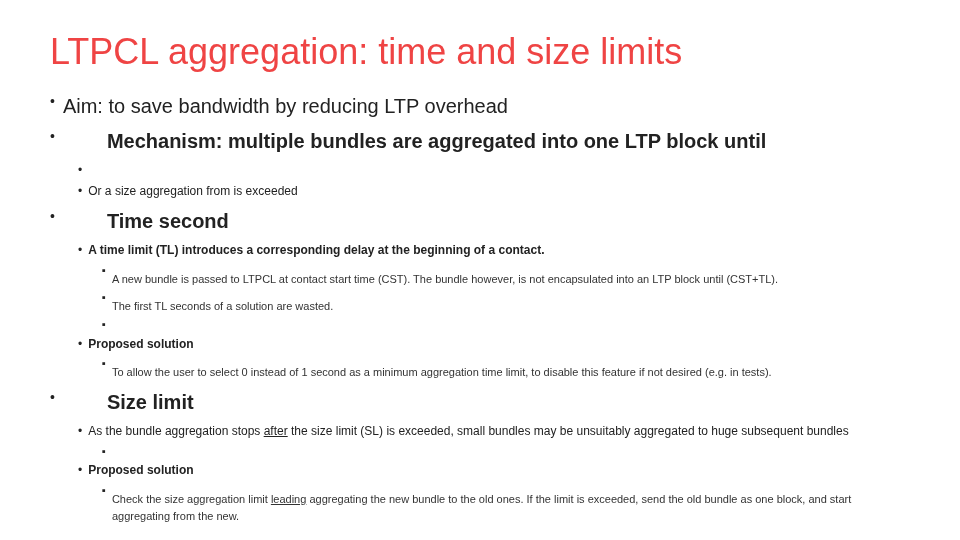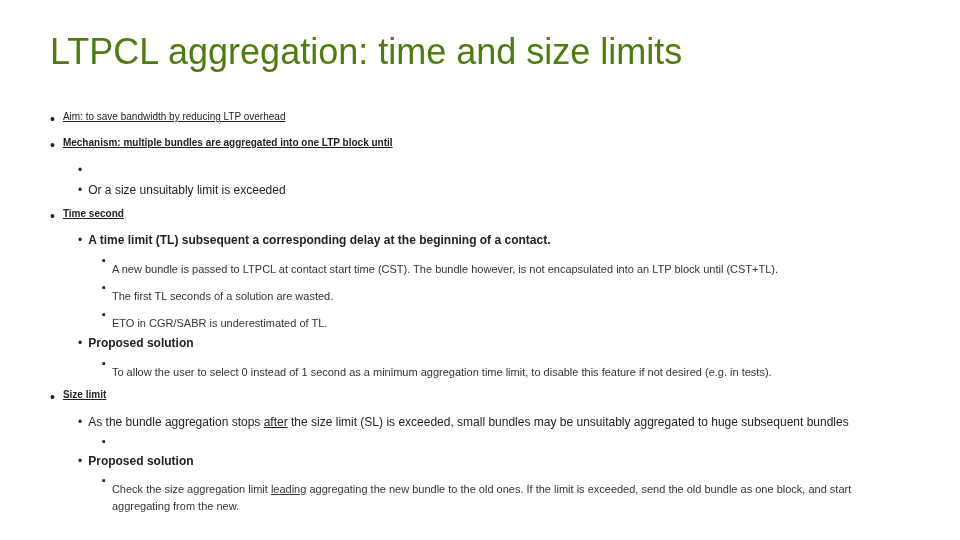--- a/index.html
+++ b/index.html
@@ -8,45 +8,45 @@
       font-family: 'Segoe UI', Arial, sans-serif;
       color: #222;
       width: 960px;
       height: 540px;
       overflow: hidden;
       padding: 30px 50px 20px 50px;
     }
     .page-title {
       font-size: 36px;
       font-weight: 300;
-      color: #4d7c0f;
-      margin-bottom: 36px;
+      color: #ef4444;
+      margin-bottom: 18px;
       line-height: 1.2;
     }
     .content {
       font-size: 13px;
       line-height: 1.55;
     }
     .bullet-l1 {
       display: flex;
       align-items: flex-start;
       margin-bottom: 4px;
     }
     .bullet-l1 .dot {
       margin-right: 8px;
       font-size: 14px;
       line-height: 1.55;
       flex-shrink: 0;
     }
     .bullet-l1 .text {
-      font-size: 10px;
-      text-decoration: underline;
+      font-size: 20px;
     }
     .bullet-l1 .text.bold {
       font-weight: 600;
+      margin-left: 44px;
     }
     .sub-list {
       margin-left: 28px;
       margin-top: 2px;
       margin-bottom: 4px;
     }
     .sub-item {
       display: flex;
       align-items: flex-start;
       margin-bottom: 2px;
@@ -106,46 +106,45 @@
   <div class="bullet-l1">
     <span class="dot">•</span>
     <span class="text bold">Mechanism: multiple bundles are aggregated into one LTP block until</span>
   </div>
   <div class="sub-list">
     <div class="sub-item">
       <span class="dot">•</span>
     </div>
     <div class="sub-item">
       <span class="dot">•</span>
-      <span class="text">Or a size unsuitably limit is exceeded</span>
+      <span class="text">Or a size aggregation from is exceeded</span>
     </div>
   </div>
 
   <div class="bullet-l1 section-gap">
     <span class="dot">•</span>
     <span class="text bold">Time second</span>
   </div>
   <div class="sub-list">
 
     <div class="sub-item">
       <span class="dot">•</span>
-      <span class="text bold">A time limit (TL) subsequent a corresponding delay at the beginning of a contact.</span>
+      <span class="text bold">A time limit (TL) introduces a corresponding delay at the beginning of a contact.</span>
     </div>
     <div class="sub-sub-list">
       <div class="sub-sub-item">
         <span class="dot">▪</span>
         <span class="text">A new bundle is passed to LTPCL at contact start time (CST). The bundle however, is not encapsulated into an LTP block until (CST+TL).</span>
       </div>
       <div class="sub-sub-item">
         <span class="dot">▪</span>
         <span class="text">The first TL seconds of a solution are wasted.</span>
       </div>
       <div class="sub-sub-item">
         <span class="dot">▪</span>
-        <span class="text">ETO in CGR/SABR is underestimated of TL.</span>
       </div>
     </div>
 
     <div class="sub-item">
       <span class="dot">•</span>
       <span class="text bold">Proposed solution</span>
     </div>
     <div class="sub-sub-list">
       <div class="sub-sub-item">
         <span class="dot">▪</span>

